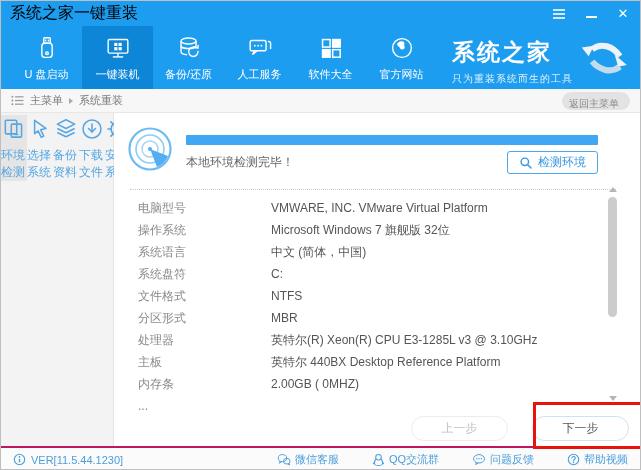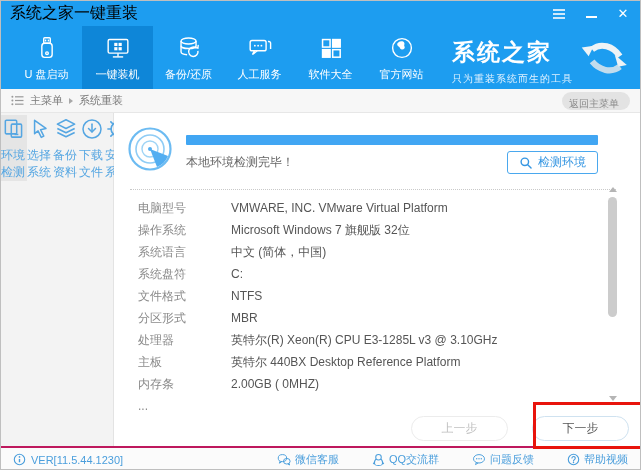--- a/index.html
+++ b/index.html
@@ -44,21 +44,21 @@
   .progress-fill { height:100%; background:#41a6f3; }
   .detect-status-row { display:flex; align-items:center; justify-content:space-between; margin-top:6px; }
   .status-text { font-size:12px; color:#666; }
   .detect-btn { height:23px; padding:0 11px; border:1px solid #4aa8ee; border-radius:3px; background:#fff; color:#3596e2; font-size:12px; display:flex; align-items:center; gap:5px; cursor:pointer; }
 
   .dotted-divider { border-top:1px dotted #c9c9c9; margin:15px 8px 7px 3px; }
 
   .details { font-size:12px; }
   .detail-row { display:flex; align-items:center; height:22px; }
   .detail-label { width:93px; color:#8a8a8a; margin-left:11px; }
-  .detail-value { color:#555; }
+  .detail-value { color:#555;margin-left:40px; }
 
   
   .scrollbar { position:absolute; right:21px; top:74px; width:12px; height:214px; }
   .sb-up, .sb-down { position:absolute; left:2px; width:0; height:0; }
   .sb-up { top:0; border-bottom:5px solid #b5b5b5; border-left:4px solid transparent; border-right:4px solid transparent; }
   .sb-down { bottom:0; border-top:5px solid #b5b5b5; border-left:4px solid transparent; border-right:4px solid transparent; }
   .sb-thumb { position:absolute; left:1px; top:10px; width:9px; height:120px; background:#cccccc; border-radius:5px; cursor:pointer; }
 
   
   .footer-btns { position:absolute; right:11px; bottom:5px; display:flex; gap:24px; }

